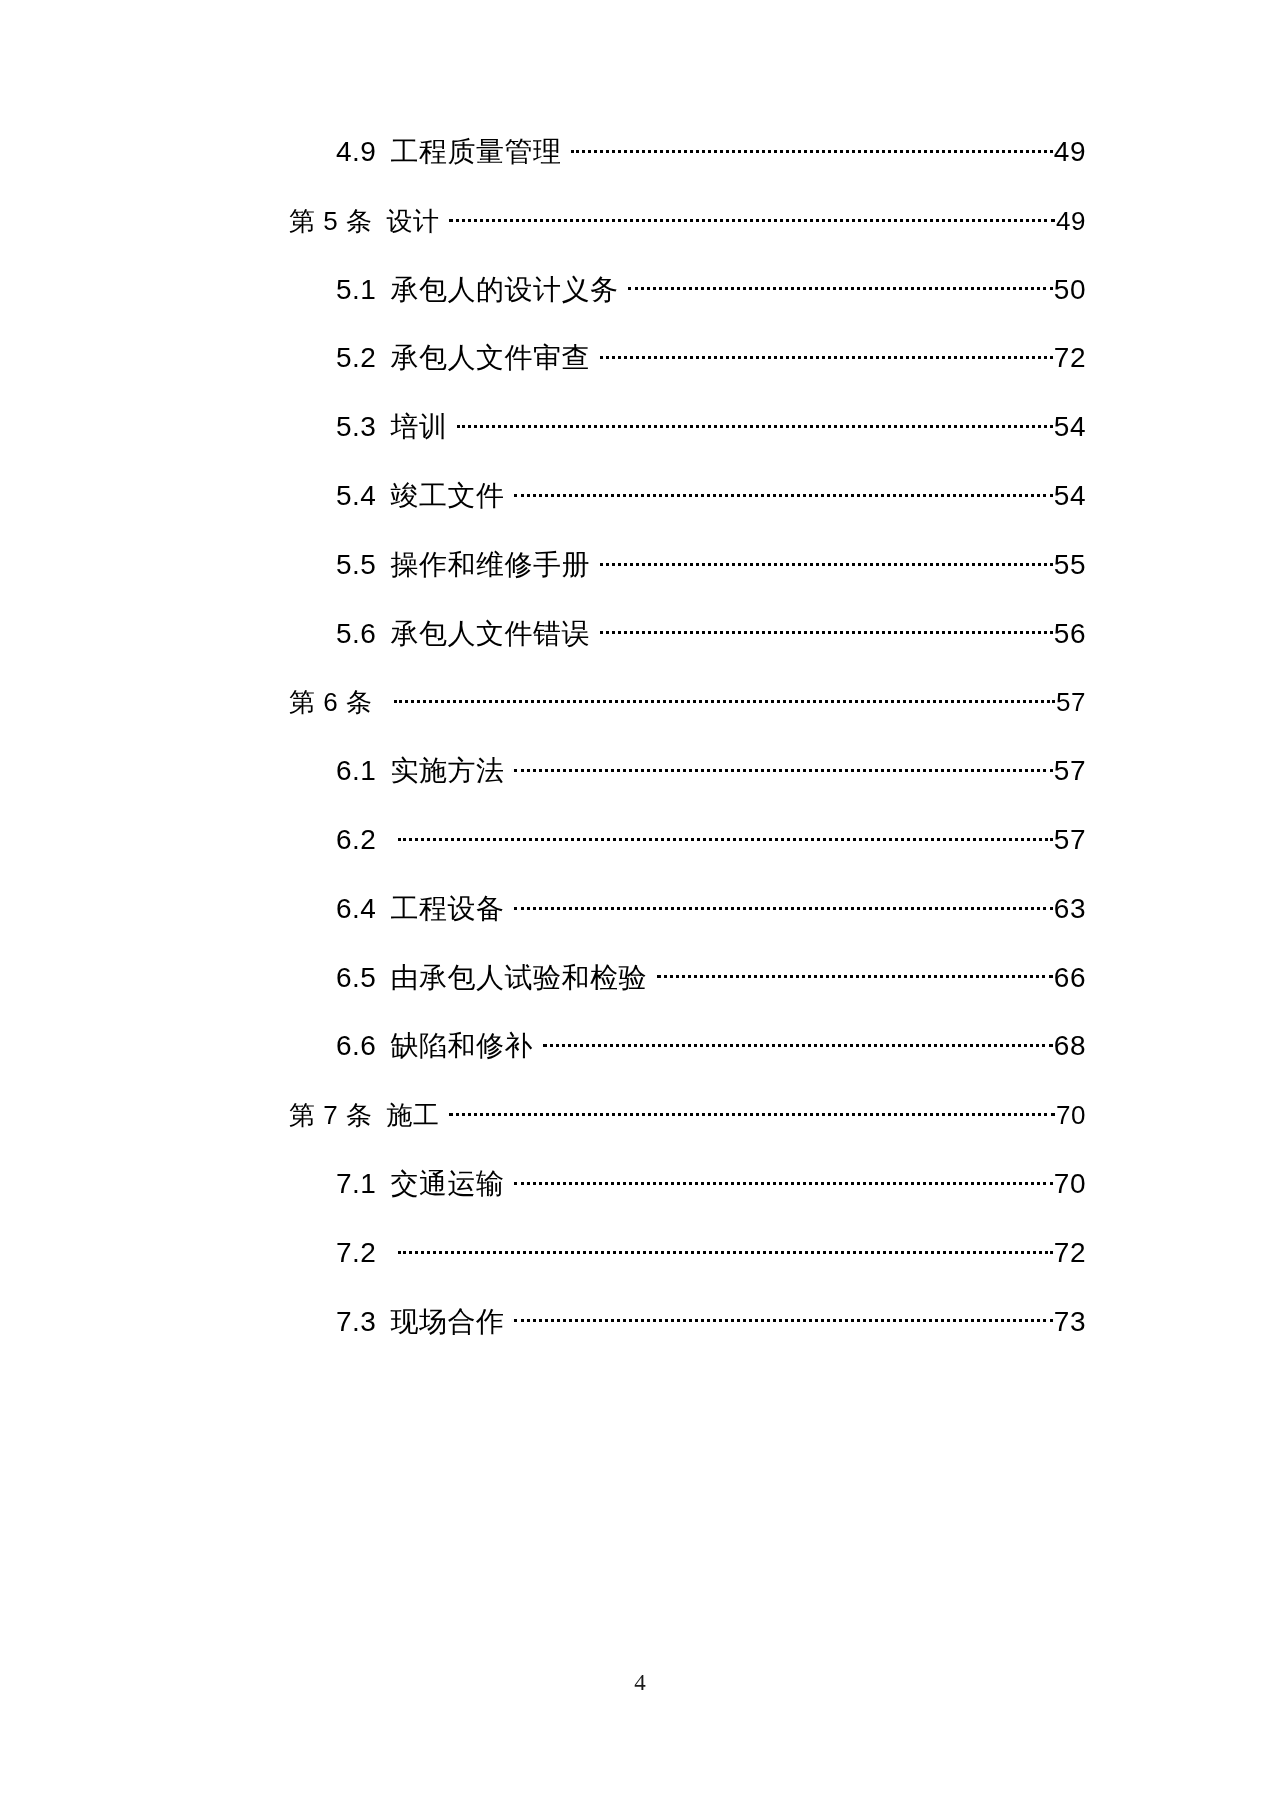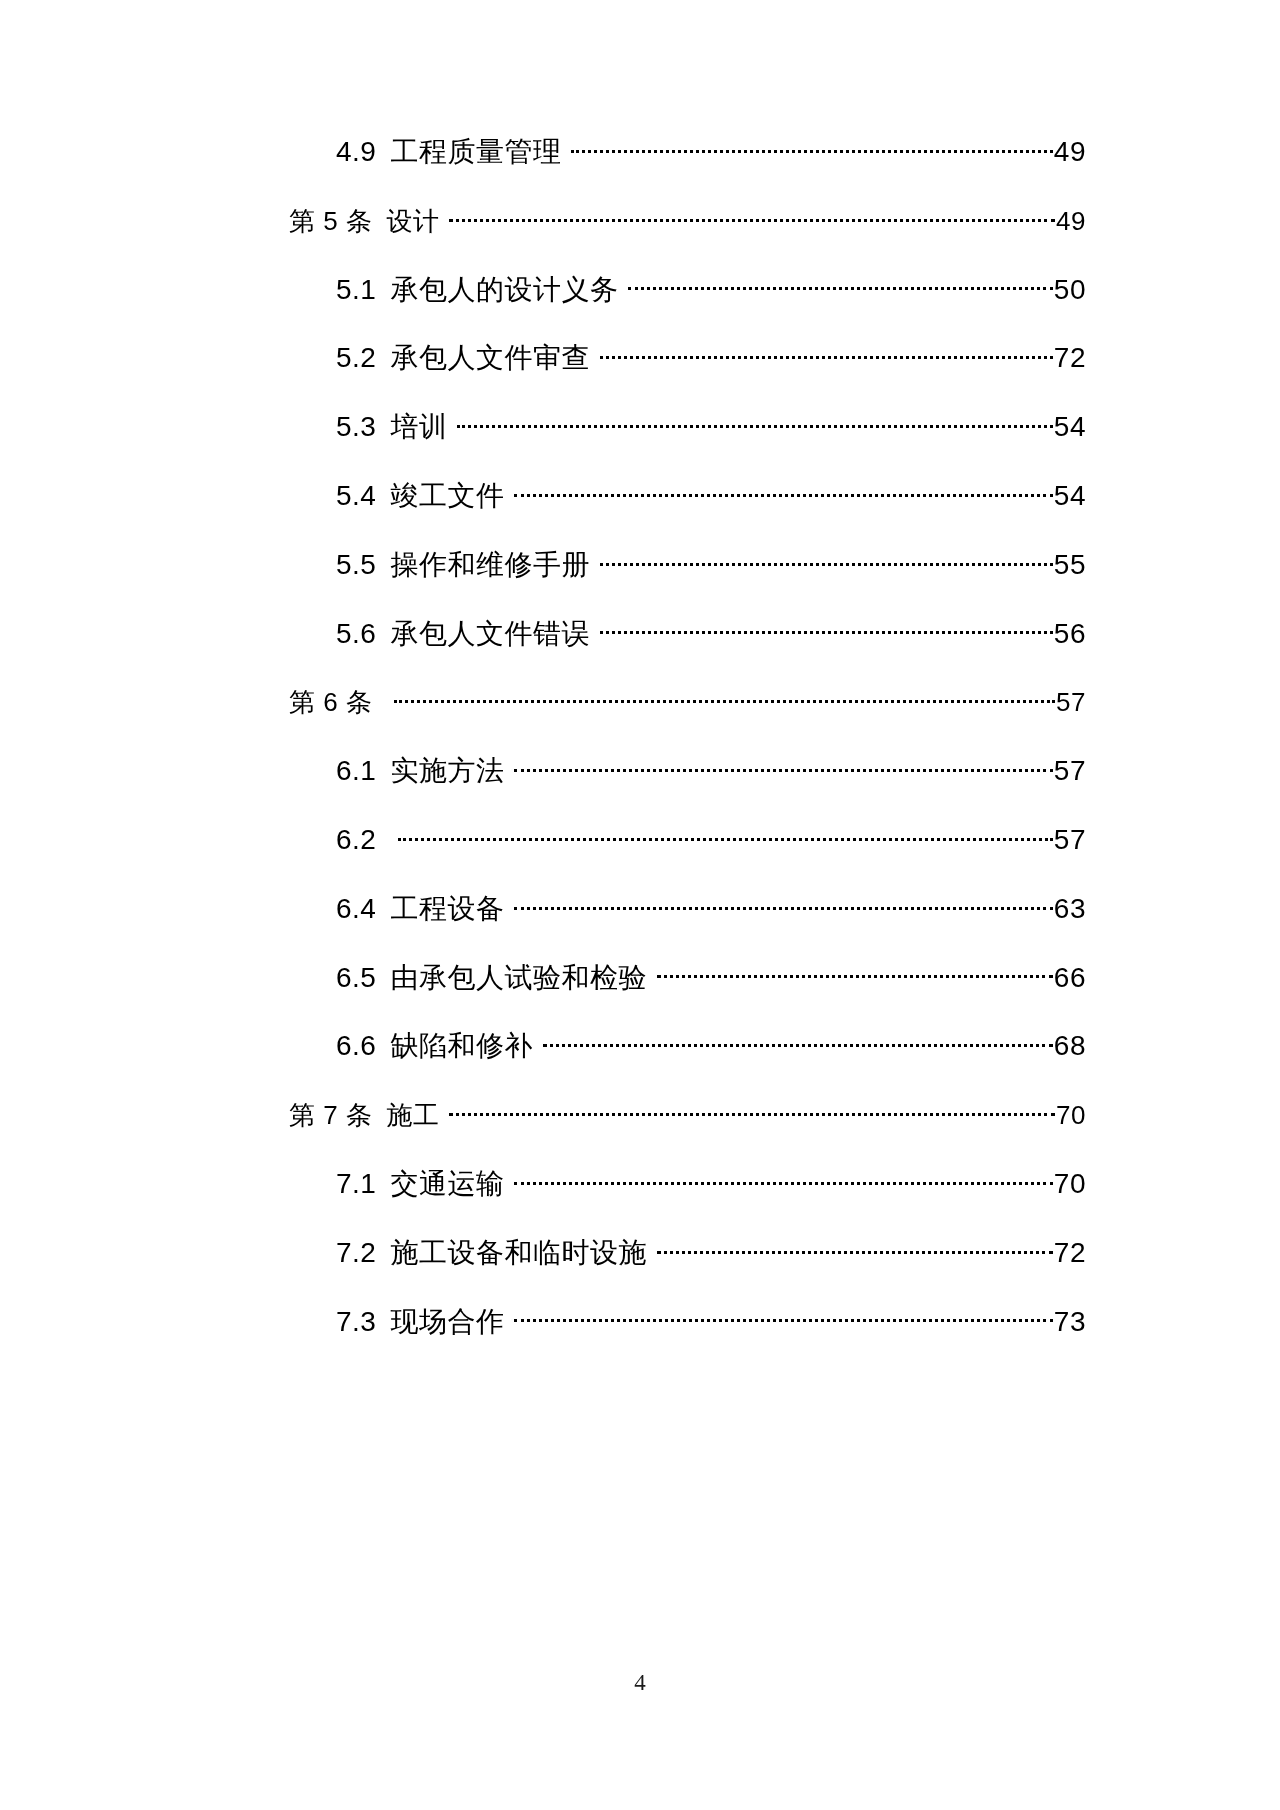--- a/index.html
+++ b/index.html
@@ -165,21 +165,20 @@
     <span class="toc-page">70</span>
   </div>
       <div class="toc-row level-2">
     <span class="toc-label">7.1</span>
     <span class="toc-title">交通运输</span>
     <span class="toc-leader"></span>
     <span class="toc-page">70</span>
   </div>
       <div class="toc-row level-2">
     <span class="toc-label">7.2</span>
-    <span class="toc-title">施工设备和临时设施</span>
     <span class="toc-leader"></span>
     <span class="toc-page">72</span>
   </div>
       <div class="toc-row level-2">
     <span class="toc-label">7.3</span>
     <span class="toc-title">现场合作</span>
     <span class="toc-leader"></span>
     <span class="toc-page">73</span>
   </div>
     </div>

